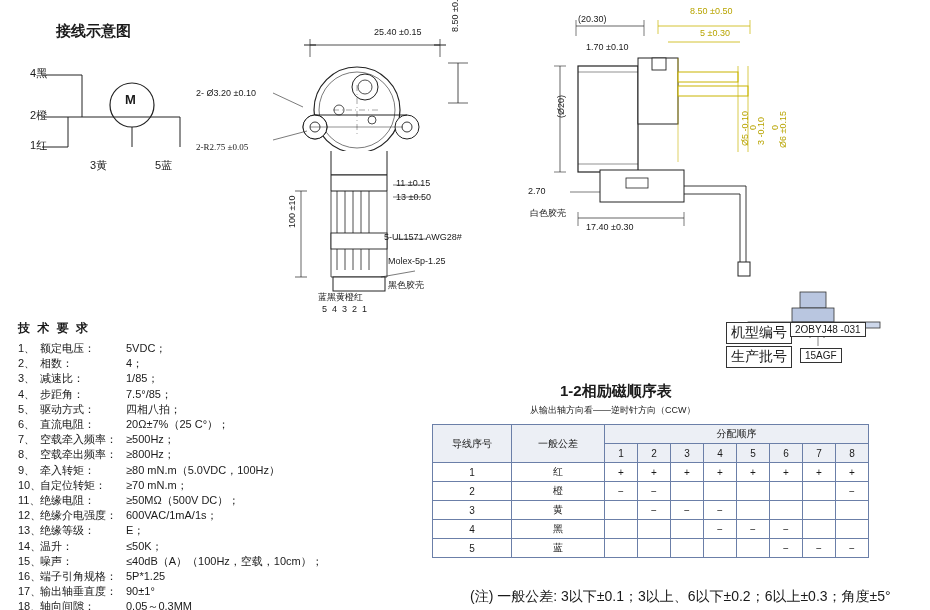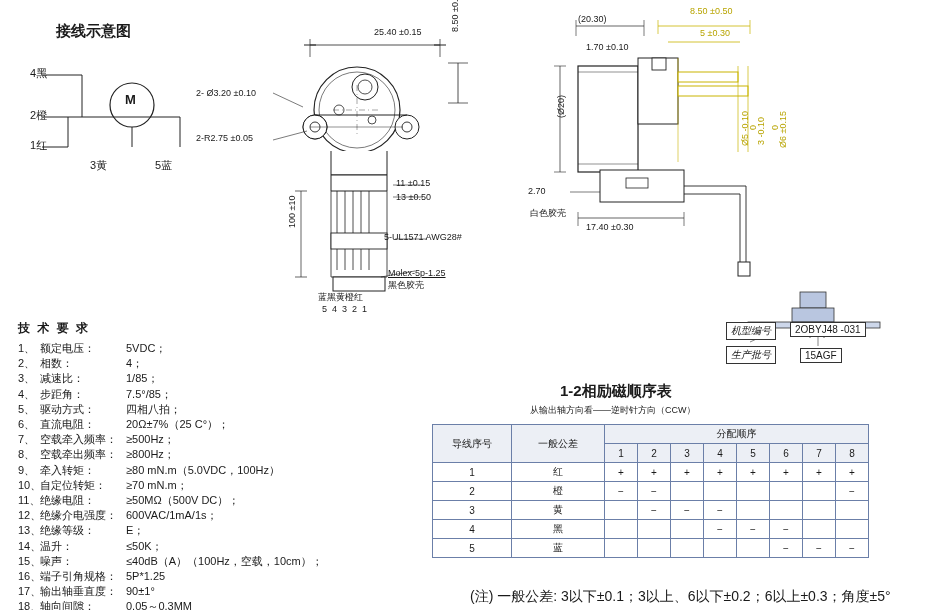--- a/index.html
+++ b/index.html
@@ -37,21 +37,21 @@
     border:1px solid #6b7fa8;font-size:10px;text-align:center;
     padding:0;height:18px;font-weight:normal;color:#1a1a1a;
   }
   .col-seq{width:78px;}
   .col-color{width:92px;}
   .col-step{width:32px;}
   .hdr{background:#eceff5;}
 
   
   .mbox{border:1px solid #333;font-size:10px;padding:1px 4px;background:#fff;}
-  .mlabel{border:1px solid #333;font-size:10px;padding:1px 4px;background:#fff;font-style:italic;}
+  .mlabel{border:1px solid #333;font-size:14px;padding:1px 4px;background:#fff;}
 
   
   #footnote{left:470px;top:588px;font-size:14px;}
 </style>
 </head>
 <body>
 
 <div class="abs t15 bold" id="wiring-title">接线示意图</div>
 
 <div class="abs" style="left:20px;top:55px;width:200px;height:120px;">
@@ -119,26 +119,26 @@
     <path d="M46 176 L46 262" stroke="#222" stroke-width=".7"></path>
     <path d="M40 176 L52 176 M40 262 L52 262" stroke="#222" stroke-width=".7"></path>
 
     <path d="M138 170 L168 170 M138 182 L168 182" stroke="#222" stroke-width=".6"></path>
   </svg>
 </div>
 
 <div class="abs t9" style="left:330px;top:27px;margin-left:44px;">25.40 ±0.15</div>
 <div class="abs t9" style="left:450px;top:32px;transform:rotate(-90deg);transform-origin:left top;">8.50 ±0.15</div>
 <div class="abs t9" style="left:196px;top:88px;">2- Ø3.20 ±0.10</div>
-<div class="abs t9" style="left:196px;top:133px;">2-R2.75 ±0.05</div>
+<div class="abs t9" style="left:196px;top:142px;font-family:Liberation Serif, serif;">2-R2.75 ±0.05</div>
 <div class="abs t9" style="left:396px;top:178px;">11 ±0.15</div>
 <div class="abs t9" style="left:396px;top:192px;">13 ±0.50</div>
 <div class="abs t9" style="left:287px;top:228px;transform:rotate(-90deg);transform-origin:left top;">100 ±10</div>
 <div class="abs t9" style="left:384px;top:232px;">5-UL1571 AWG28#</div>
-<div class="abs t9" style="left:388px;top:268px;text-decoration:underline;">Molex-5p-1.25</div>
+<div class="abs t9" style="left:388px;top:256px;">Molex-5p-1.25</div>
 <div class="abs t9" style="left:388px;top:280px;">黑色胶壳</div>
 <div class="abs t9" style="left:318px;top:292px;">蓝黑黄橙红</div>
 <div class="abs t9" style="left:322px;top:304px;">5  4  3  2  1</div>
 
 <div class="abs" style="left:540px;top:12px;width:260px;height:270px;">
   <svg width="260" height="270">
 
     <path d="M36 14 L104 14" stroke="#222" stroke-width=".7"></path>
     <path d="M36 8 L36 24 M104 8 L104 24" stroke="#222" stroke-width=".6"></path>
     <path d="M118 14 L210 14" stroke="#c9b400" stroke-width=".8"></path>

